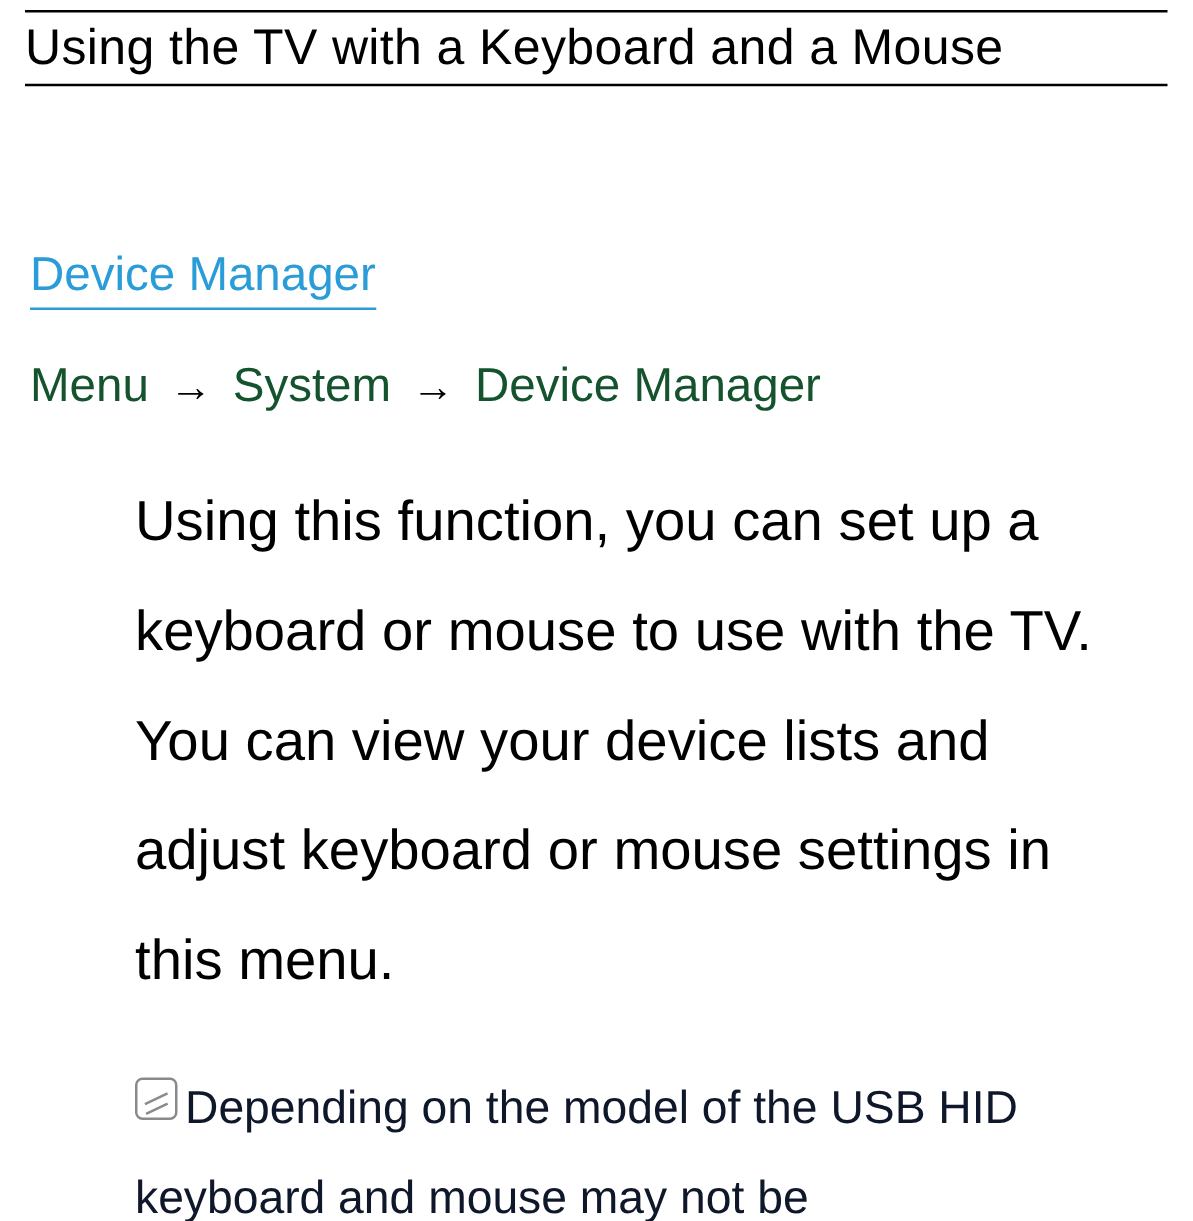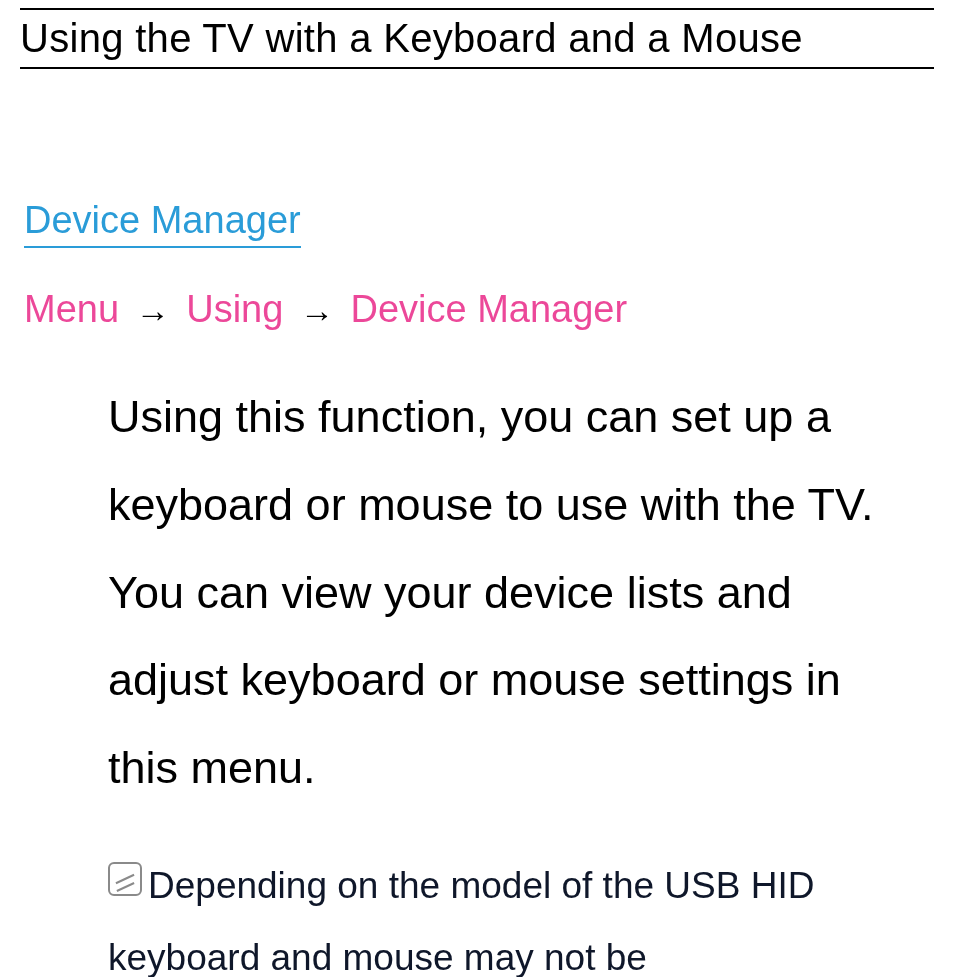--- a/index.html
+++ b/index.html
@@ -36,21 +36,21 @@
     padding-bottom: 4px;
     margin-top: 130px;
     margin-left: 4px;
   }
   .breadcrumb {
     font-size: 38px;
     margin-top: 40px;
     margin-left: 4px;
   }
   .bc-link {
-    color: #ec4899;
+    color: #14532d;
   }
   .arrow {
     color: #000;
     margin: 0 6px;
     font-size: 34px;
   }
   .body-para {
     font-size: 45px;
     line-height: 1.95;
     margin-top: 42px;
@@ -107,21 +107,21 @@
     <h1 class="title">Using the TV with a Keyboard and a Mouse</h1>
   </div>
 
   <div>
     <span class="section-heading">Device Manager</span>
   </div>
 
   <div class="breadcrumb">
     <span class="bc-link">Menu</span>
     <span class="arrow">→</span>
-    <span class="bc-link">Using</span>
+    <span class="bc-link">System</span>
     <span class="arrow">→</span>
     <span class="bc-link">Device Manager</span>
   </div>
 
   <p class="body-para">Using this function, you can set up a keyboard or mouse to use with the TV. You can view your device lists and adjust keyboard or mouse settings in this menu.</p>
 
   <p class="note">
     <span class="note-icon"></span><span>Depending on the model of the USB HID keyboard and mouse may not be</span>
   </p>
 

